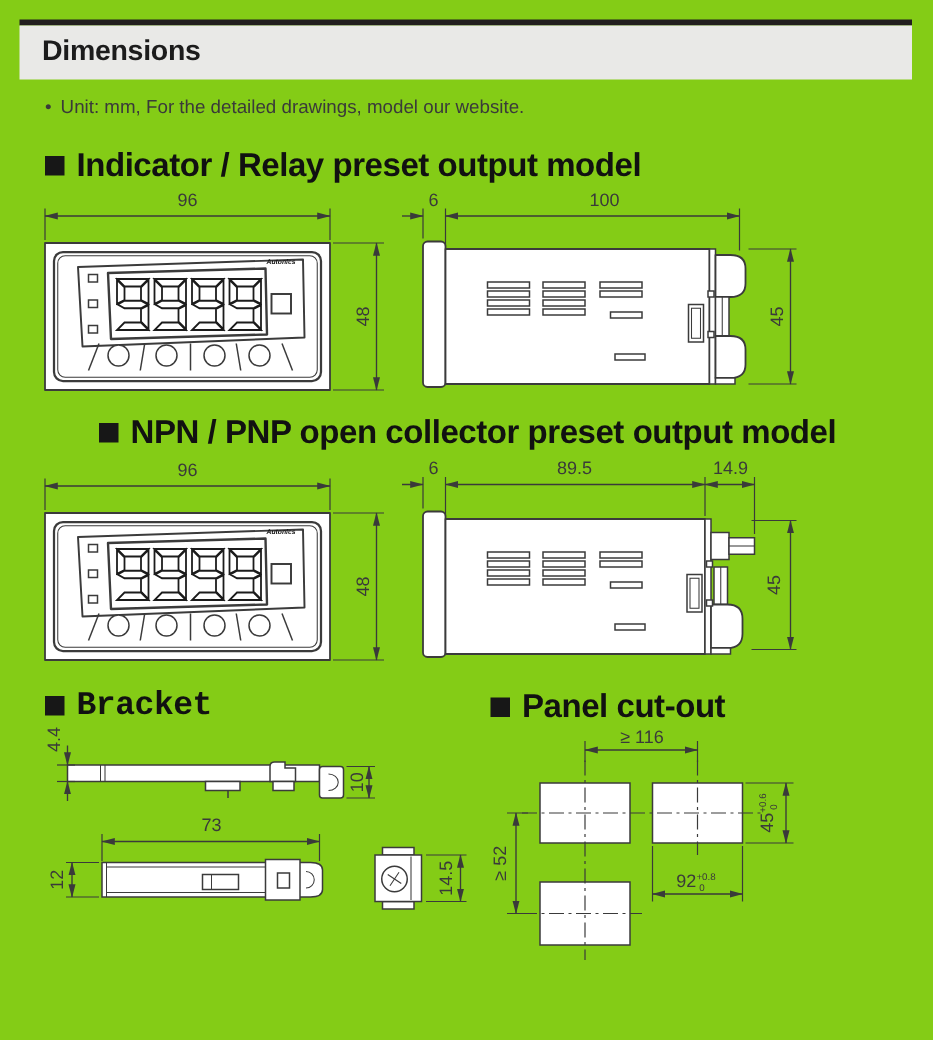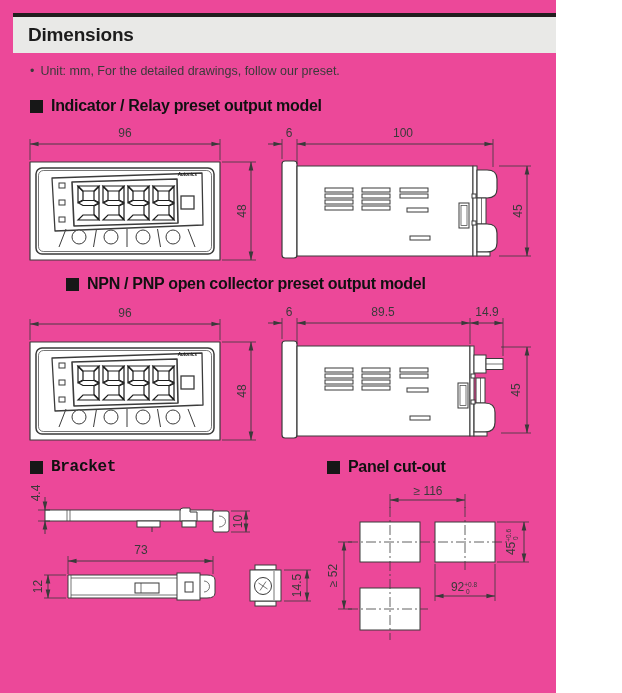--- a/index.html
+++ b/index.html
@@ -1,23 +1,23 @@
 <!DOCTYPE html>
 <html><head>
 <meta charset="utf-8">
 <style>
   html,body{margin:0;padding:0;background:#fff;}
-  .page{position:relative;width:556px;height:693px;background:#ec4899;overflow:hidden;
+  .page{position:relative;width:622px;height:693px;background:#84cc16;overflow:hidden;
         font-family:"Liberation Sans",sans-serif;color:#222;}
   .topbar{position:absolute;left:13px;top:13px;width:595px;height:4px;background:#221e1e;}
   .band{position:absolute;left:13px;top:17px;width:595px;height:36px;background:#e9e9e7;}
   .band h1{margin:0;padding:7px 0 0 15px;font-size:19px;font-weight:bold;color:#1c1c1c;letter-spacing:-0.2px;}
   .note{position:absolute;left:30px;top:64px;font-size:12.5px;color:#3a3a3a;}
   .note .bullet{margin-right:6px;}
-  .sec{position:absolute;display:flex;align-items:center;gap:8px;font-size:16px;font-weight:bold;color:#111;letter-spacing:-0.3px;text-align:right;}
+  .sec{position:absolute;display:flex;align-items:center;gap:8px;font-size:22px;font-weight:bold;color:#111;letter-spacing:-0.3px;text-align:right;}
   .sq{width:13px;height:13px;background:#171717;flex:0 0 auto;}
   svg{position:absolute;}
   svg text{font-family:"Liberation Sans",sans-serif;}
   .dimtxt{font-size:12px;fill:#3a3a3a;}
   .tol{font-size:6.5px;}
   .brand{font-size:4.5px;font-weight:bold;font-style:italic;fill:#101010;}
   .p{fill:#fff;stroke:#3b3b3b;stroke-width:1.2;stroke-linejoin:round;}
   .pt{fill:#fff;stroke:#3b3b3b;stroke-width:1;}
   .thin{fill:none;stroke:#3b3b3b;stroke-width:0.7;}
   .dim{stroke:#3a3a3a;stroke-width:0.9;fill:none;marker-start:url(#arr);marker-end:url(#arr);}
@@ -28,21 +28,21 @@
 </style>
 </head>
 <body>
 
 <div class="page">
 
   <div class="topbar"></div>
   <div class="band">
     <h1>Dimensions</h1>
   </div>
-  <div class="note"><span class="bullet">•</span><span>Unit: mm, For the detailed drawings, follow our preset.</span></div>
+  <div class="note"><span class="bullet">•</span><span>Unit: mm, For the detailed drawings, model our website.</span></div>
 
   <div class="sec" style="left:30px;top:97px;">
     <span class="sq"></span>
     <span>Indicator / Relay preset output model</span>
   </div>
   <div class="sec" style="left:30px;top:275px;margin-left:36px;">
     <span class="sq"></span>
     <span>NPN / PNP open collector preset output model</span>
   </div>
   <div class="sec" style="left:30px;top:458px;font-family:Liberation Mono, monospace;">

